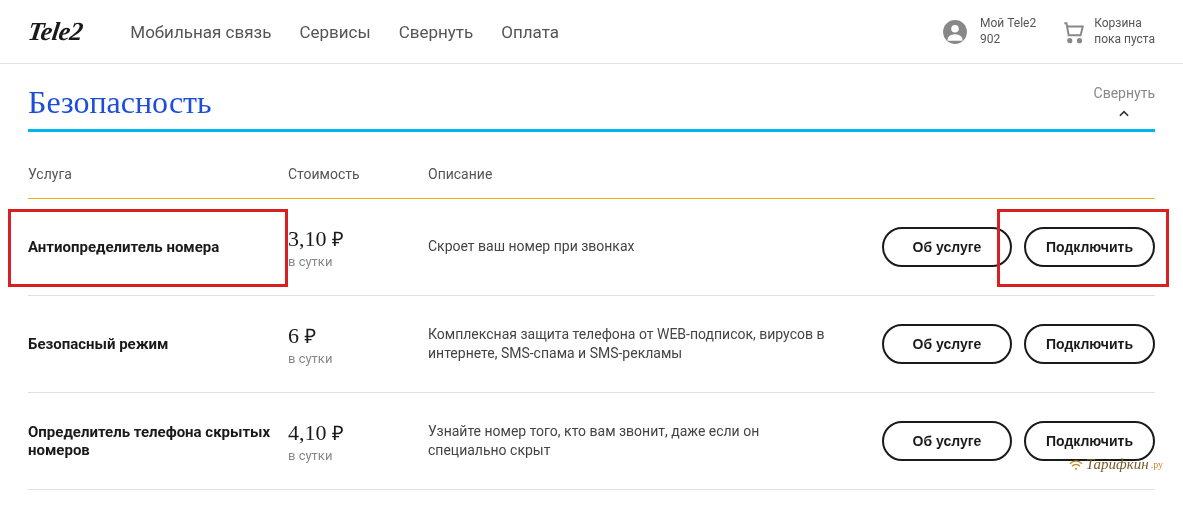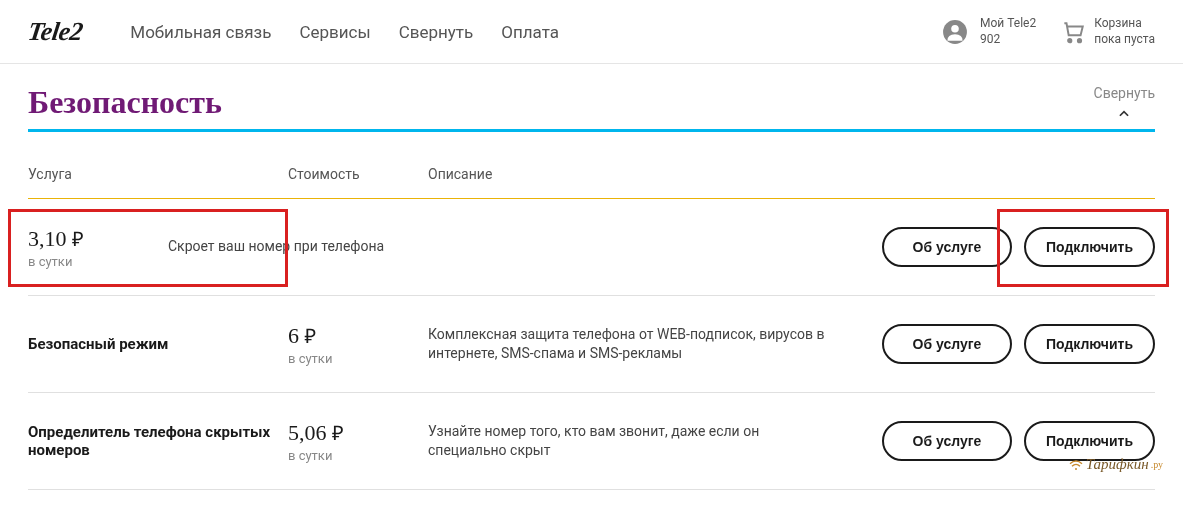--- a/index.html
+++ b/index.html
@@ -79,22 +79,22 @@
     }
     .section-head {
       display: flex;
       justify-content: space-between;
       align-items: flex-end;
       padding-bottom: 6px;
     }
     .section-title {
       font-family: Georgia, "Times New Roman", serif;
       font-size: 32px;
-      font-weight: 700;
-      color: #701a75;
+      font-weight: 400;
+      color: #1d4ed8;
     }
     .collapse {
       display: flex;
       align-items: center;
       gap: 6px;
       color: #888;
       font-size: 14px;
       cursor: pointer;
       flex-direction: column;
     }
@@ -257,28 +257,31 @@
     <div class="thead">
       <div class="col-service th">Услуга</div>
       <div class="col-price th">Стоимость</div>
       <div class="col-desc th">Описание</div>
       <div class="col-actions"></div>
     </div>
 
     <div class="row">
       <div class="highlight-left"></div>
       <div class="highlight-right"></div>
+      <div class="col-service">
+        <div class="service-name">Антиопределитель номера</div>
+      </div>
       <div class="col-price">
         <div class="price">
           <span>3,10</span> <span class="ruble">₽</span>
         </div>
         <div class="period">в сутки</div>
       </div>
       <div class="col-desc">
-        <div class="desc">Скроет ваш номер при телефона</div>
+        <div class="desc">Скроет ваш номер при звонках</div>
       </div>
       <div class="col-actions">
         <button class="btn">Об услуге</button>
         <button class="btn">Подключить</button>
       </div>
     </div>
 
     <div class="row">
       <div class="col-service">
         <div class="service-name">Безопасный режим</div>
@@ -297,21 +300,21 @@
         <button class="btn">Подключить</button>
       </div>
     </div>
 
     <div class="row">
       <div class="col-service">
         <div class="service-name">Определитель телефона скрытых номеров</div>
       </div>
       <div class="col-price">
         <div class="price">
-          <span>5,06</span> <span class="ruble">₽</span>
+          <span>4,10</span> <span class="ruble">₽</span>
         </div>
         <div class="period">в сутки</div>
       </div>
       <div class="col-desc">
         <div class="desc">Узнайте номер того, кто вам звонит, даже если он специально скрыт</div>
       </div>
       <div class="col-actions">
         <button class="btn">Об услуге</button>
         <button class="btn">Подключить</button>
       </div>

